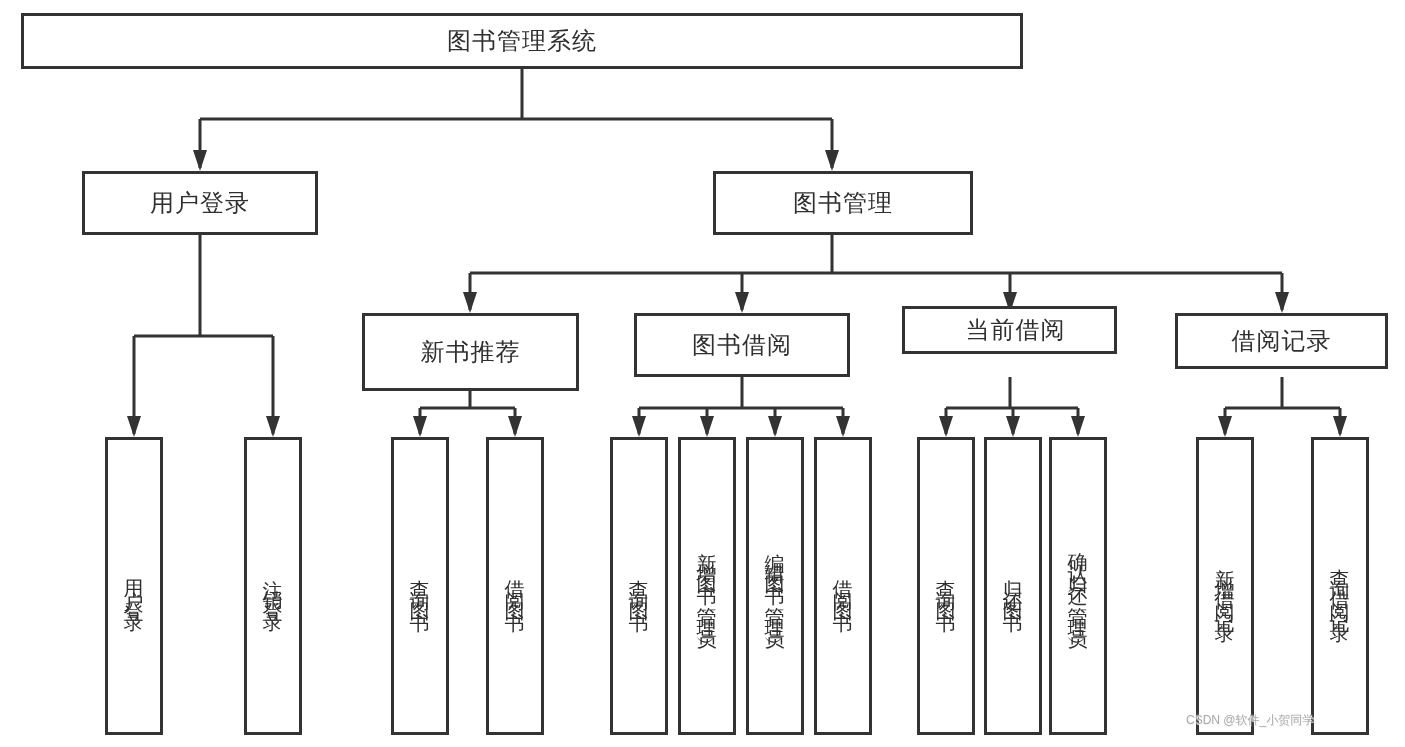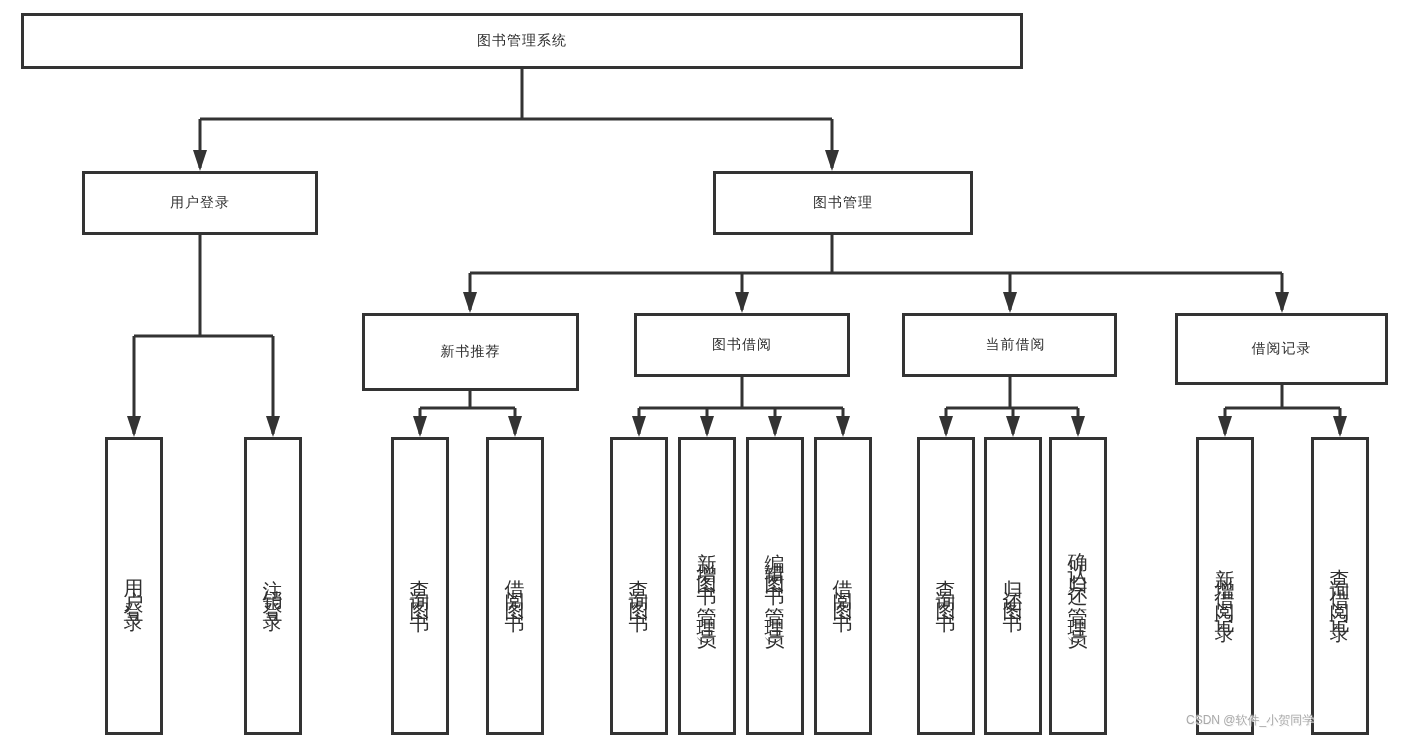--- a/index.html
+++ b/index.html
@@ -19,37 +19,37 @@
   .box {
     position: absolute;
     background: #ffffff;
     border: 3px solid #333333;
     box-sizing: border-box;
     display: flex;
     align-items: center;
     justify-content: center;
     color: #2f2f2f;
   }
-  .hlabel { font-size: 14px; letter-spacing: 1px; white-space: nowrap; }
+  .hlabel { font-size: 24px; letter-spacing: 1px; white-space: nowrap; }
   .tall { width: 58px; height: 298px; top: 437px; }
   .vlabel {
     writing-mode: vertical-rl;
     text-orientation: mixed;
     font-size: 20px;
     letter-spacing: 11px;
     line-height: 1.1;
   }
   
   #n-root { left: 21px;  top: 13px;  width: 1002px; height: 56px; }
   #n-l2a  { left: 82px;  top: 171px; width: 236px;  height: 64px; }
   #n-l2b  { left: 713px; top: 171px; width: 260px;  height: 64px; }
   #n-l3a  { left: 362px; top: 313px; width: 217px;  height: 78px; }
   #n-l3b  { left: 634px; top: 313px; width: 216px;  height: 64px; text-align: center; }
-  #n-l3c  { left: 902px; top: 313px; width: 215px;  height: 64px; padding-left: 12px; }
-  #n-l3d  { left: 1175px;top: 313px; width: 213px;  height: 72px; }
+  #n-l3c  { left: 902px; top: 306px; width: 215px;  height: 48px; padding-left: 12px; }
+  #n-l3d  { left: 1175px;top: 313px; width: 213px;  height: 56px; }
   #n-a1 { left: 105px; }  #n-a2 { left: 244px; }
   #n-b1 { left: 391px; }  #n-b2 { left: 486px; }
   #n-c1 { left: 610px; }  #n-c2 { left: 678px; }  #n-c3 { left: 746px; }  #n-c4 { left: 814px; }
   #n-d1 { left: 917px; }  #n-d2 { left: 984px; }  #n-d3 { left: 1049px; }
   #n-e1 { left: 1196px; } #n-e2 { left: 1311px; }
   #watermark {
     position: absolute;
     left: 1186px;
     top: 712px;
     font-size: 12px;

